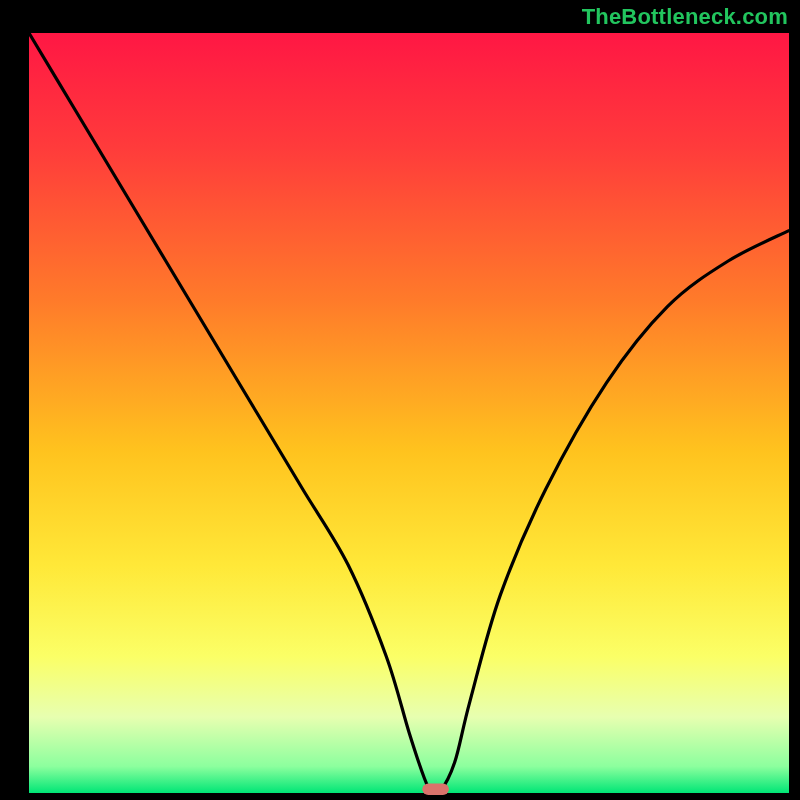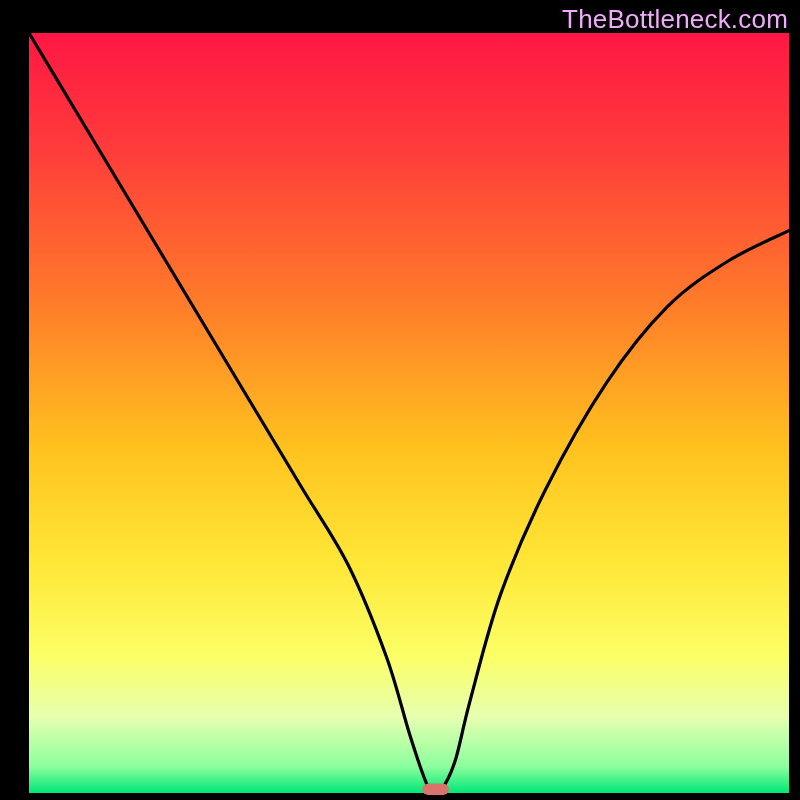--- a/index.html
+++ b/index.html
@@ -15,23 +15,23 @@
     position: absolute;
     left: 0; top: 0;
     width: 800px;
     height: 800px;
     background: #000;
   }
   .watermark {
     position: absolute;
     top: 4px;
     right: 12px;
-    color: #f0abfc;
-    font-size: 26px;
-    font-weight: 400;
+    color: #22c55e;
+    font-size: 22px;
+    font-weight: 700;
     letter-spacing: 0.2px;
   }
   svg {
     position: absolute;
     left: 0; top: 0;
   }
 </style>
 </head>
 <body>
 <div class="frame">

